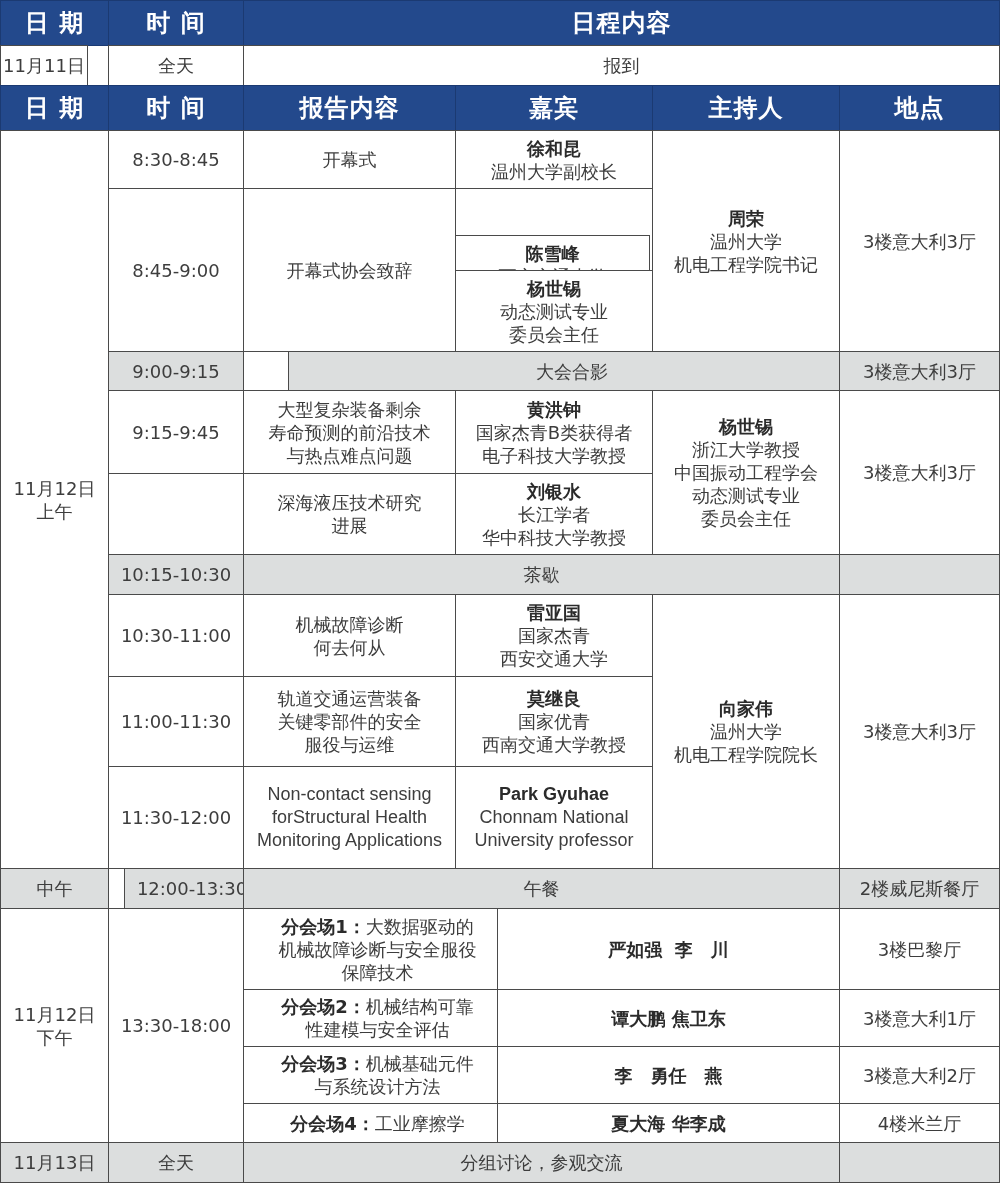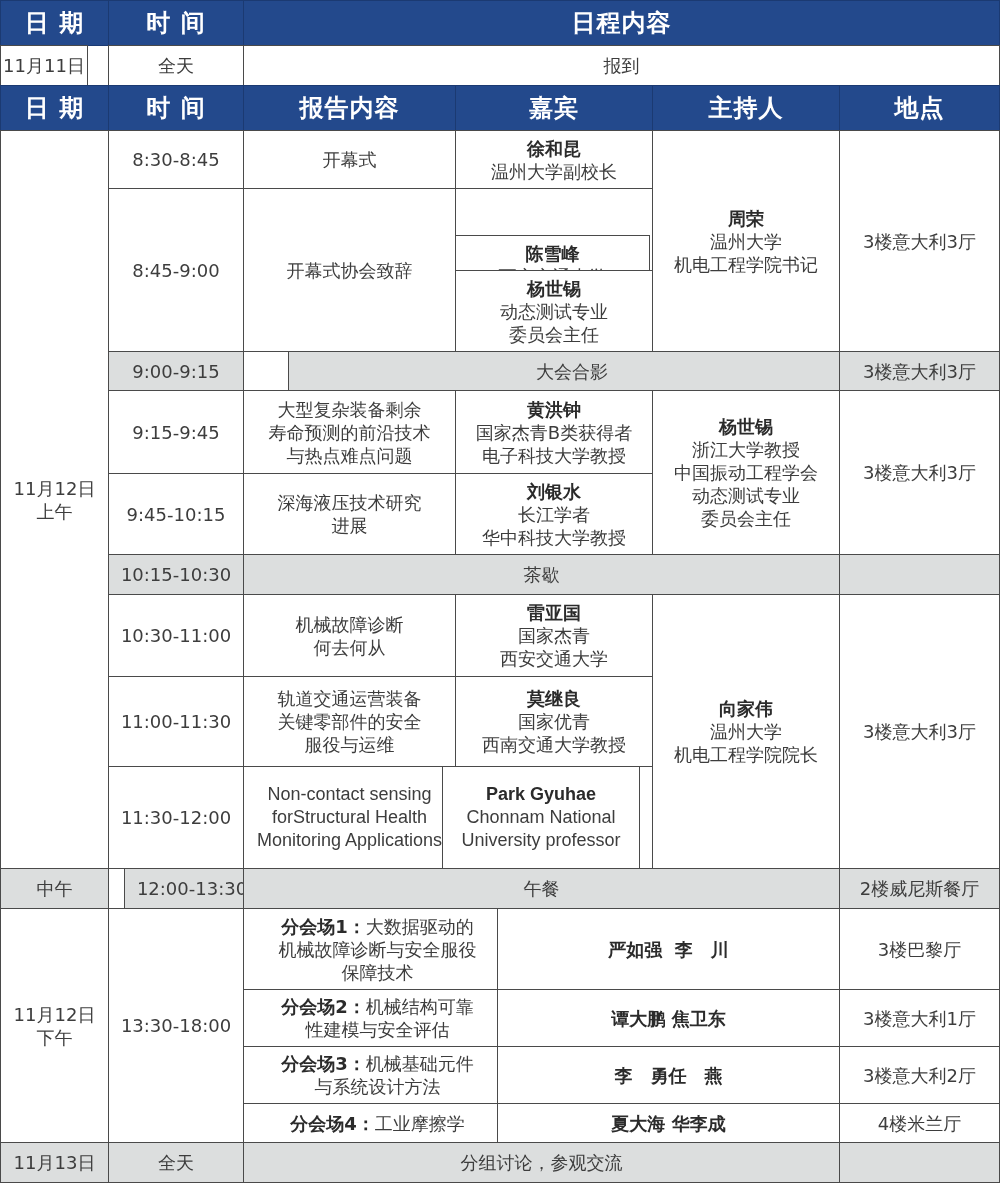--- a/index.html
+++ b/index.html
@@ -79,21 +79,20 @@
     <span>大型复杂装备剩余</span>
     <span>寿命预测的前沿技术</span>
     <span>与热点难点问题</span>
   </div>
   <div class="cell" style="left:455px;top:390px;width:198px;height:84px;">
     <span class="name">黄洪钟</span>
     <span>国家杰青B类获得者</span>
     <span>电子科技大学教授</span>
   </div>
 
-  <div class="cell" style="left:108px;top:473px;width:136px;height:82px;">9:45-10:15</div>
   <div class="cell" style="left:243px;top:473px;width:213px;height:82px;">
     <span>深海液压技术研究</span>
     <span>进展</span>
   </div>
   <div class="cell" style="left:455px;top:473px;width:198px;height:82px;">
     <span class="name">刘银水</span>
     <span>长江学者</span>
     <span>华中科技大学教授</span>
   </div>
 
@@ -132,21 +131,21 @@
     <span>国家优青</span>
     <span>西南交通大学教授</span>
   </div>
 
   <div class="cell" style="left:108px;top:766px;width:136px;height:103px;">11:30-12:00</div>
   <div class="cell en" style="left:243px;top:766px;width:213px;height:103px;">
     <span>Non-contact sensing</span>
     <span>forStructural Health</span>
     <span>Monitoring Applications</span>
   </div>
-  <div class="cell en" style="left:442px;top:766px;width:198px;height:103px;">
+  <div class="cell en" style="left:455px;top:766px;width:198px;height:103px;">
     <span class="name">Park Gyuhae</span>
     <span>Chonnam National</span>
     <span>University professor</span>
   </div>
 
   <div class="cell" style="left:652px;top:594px;width:188px;height:275px;">
     <span class="name">向家伟</span>
     <span>温州大学</span>
     <span>机电工程学院院长</span>
   </div>

